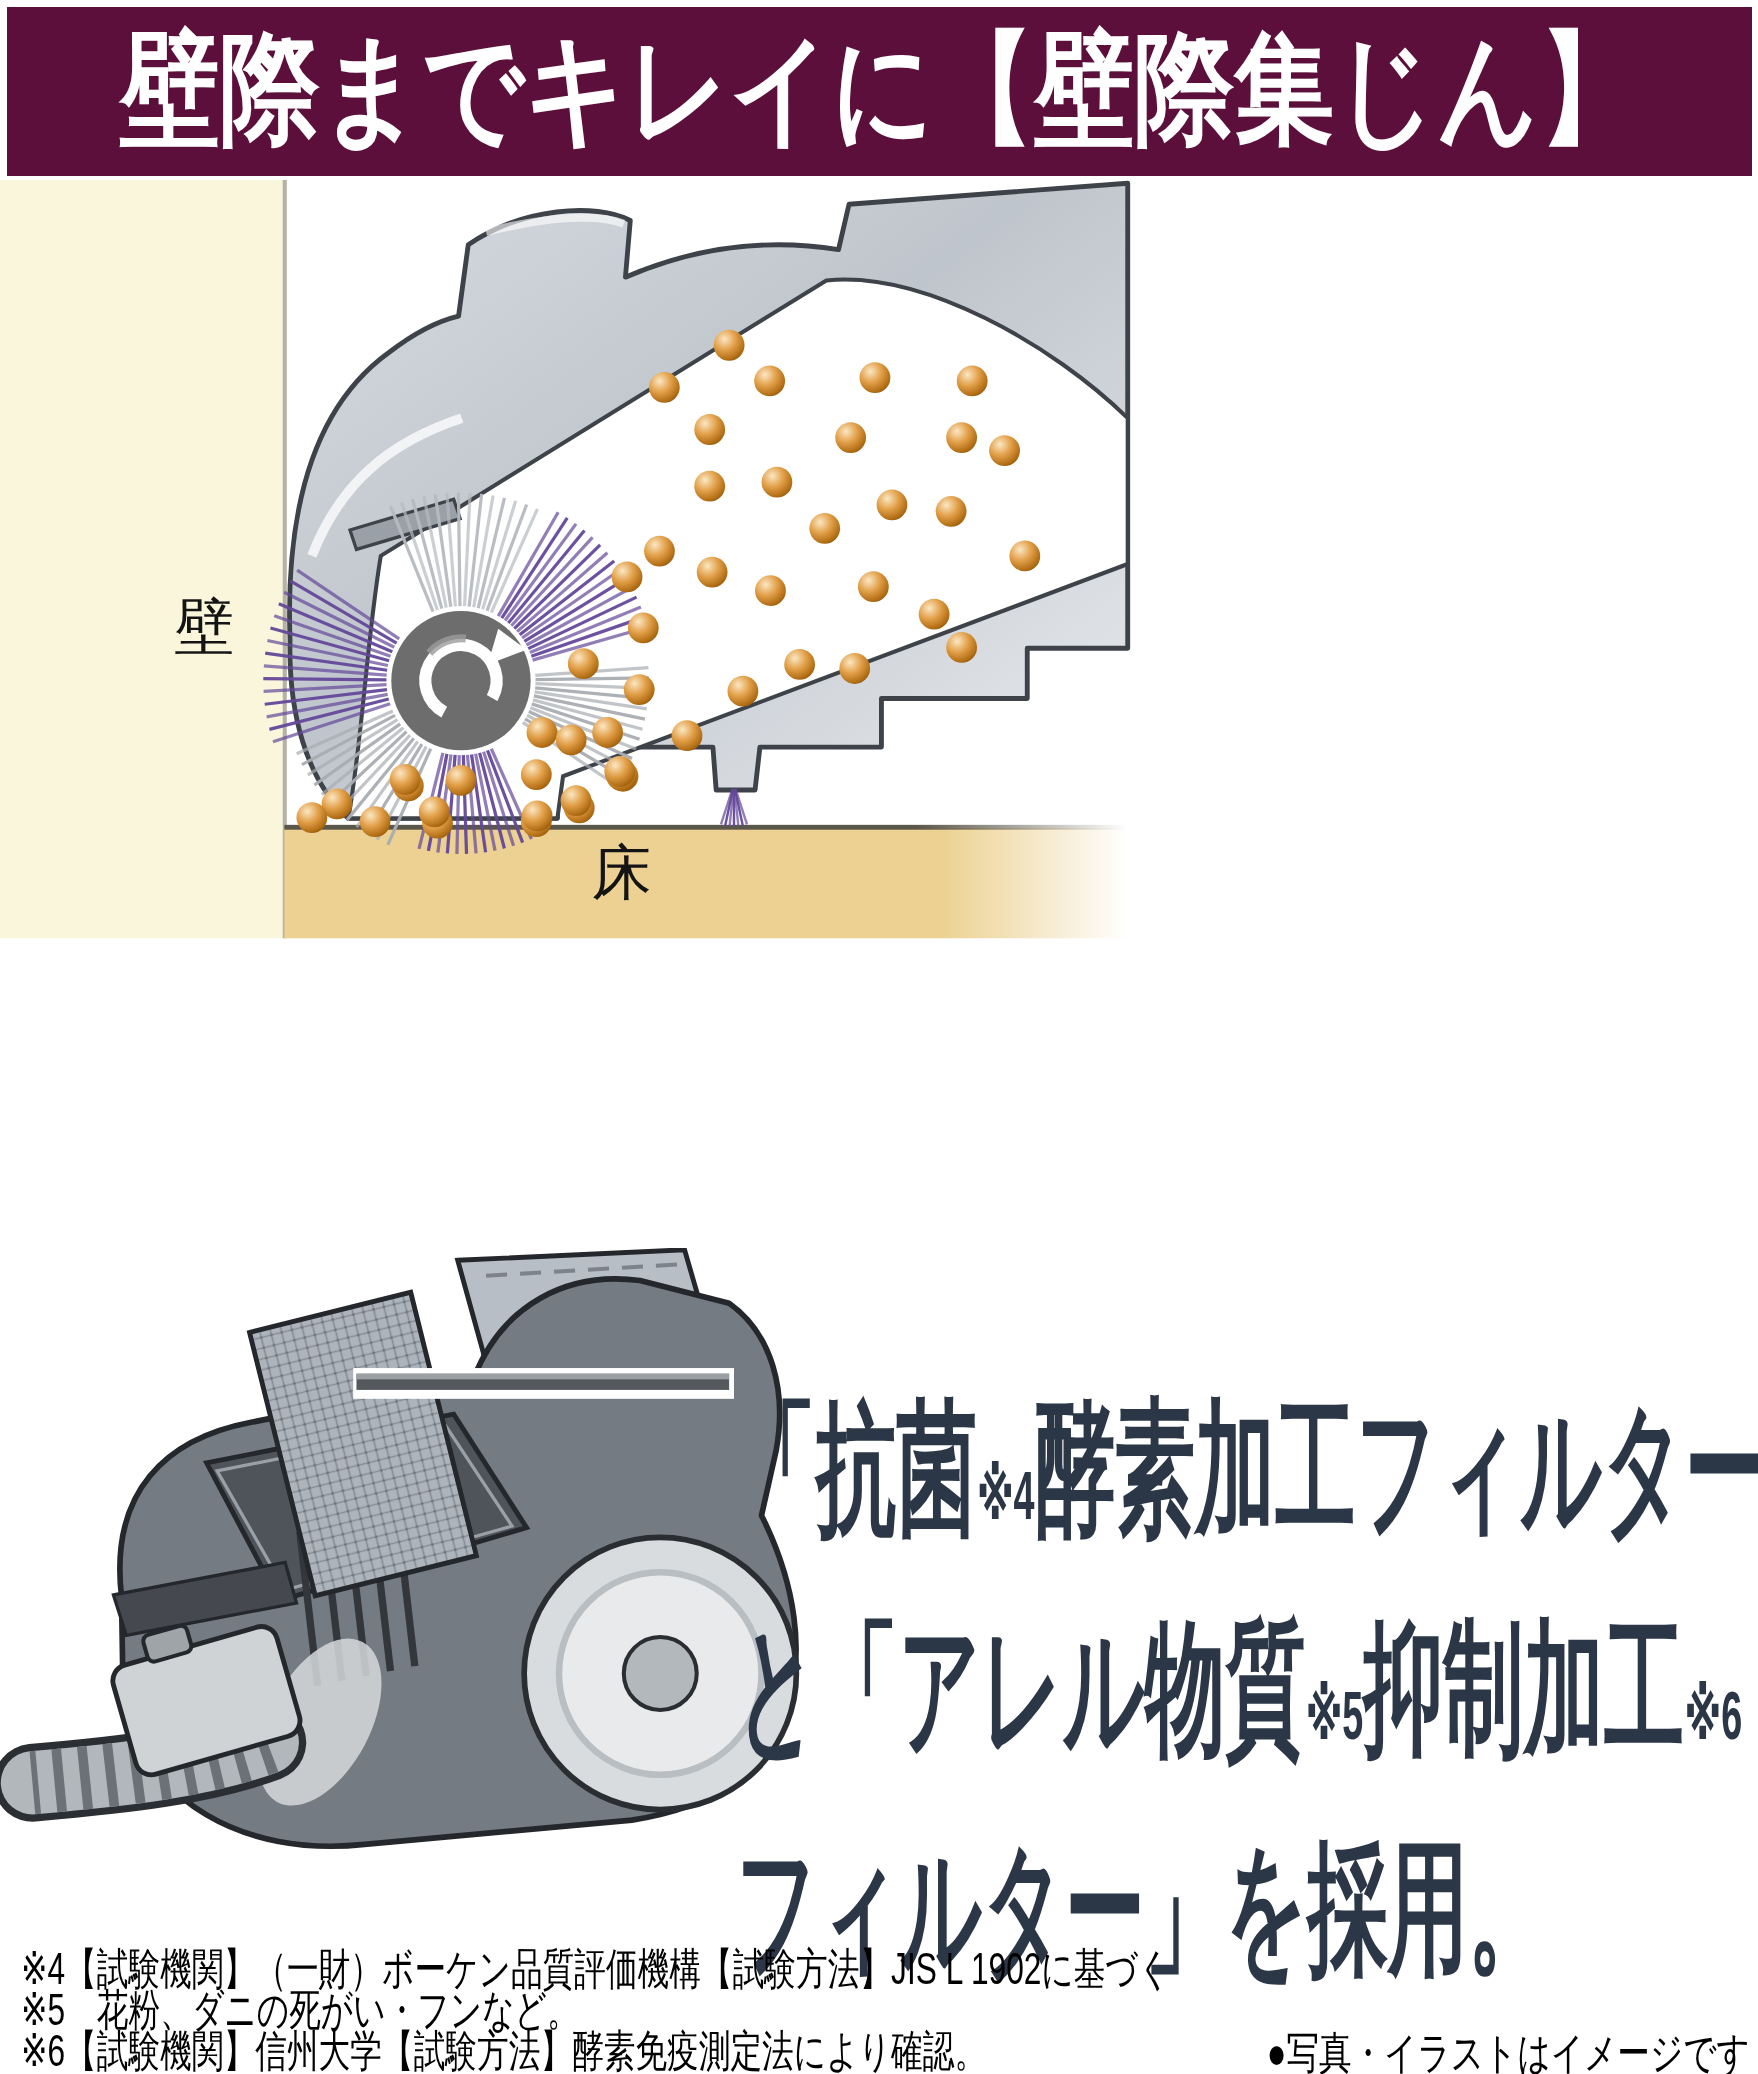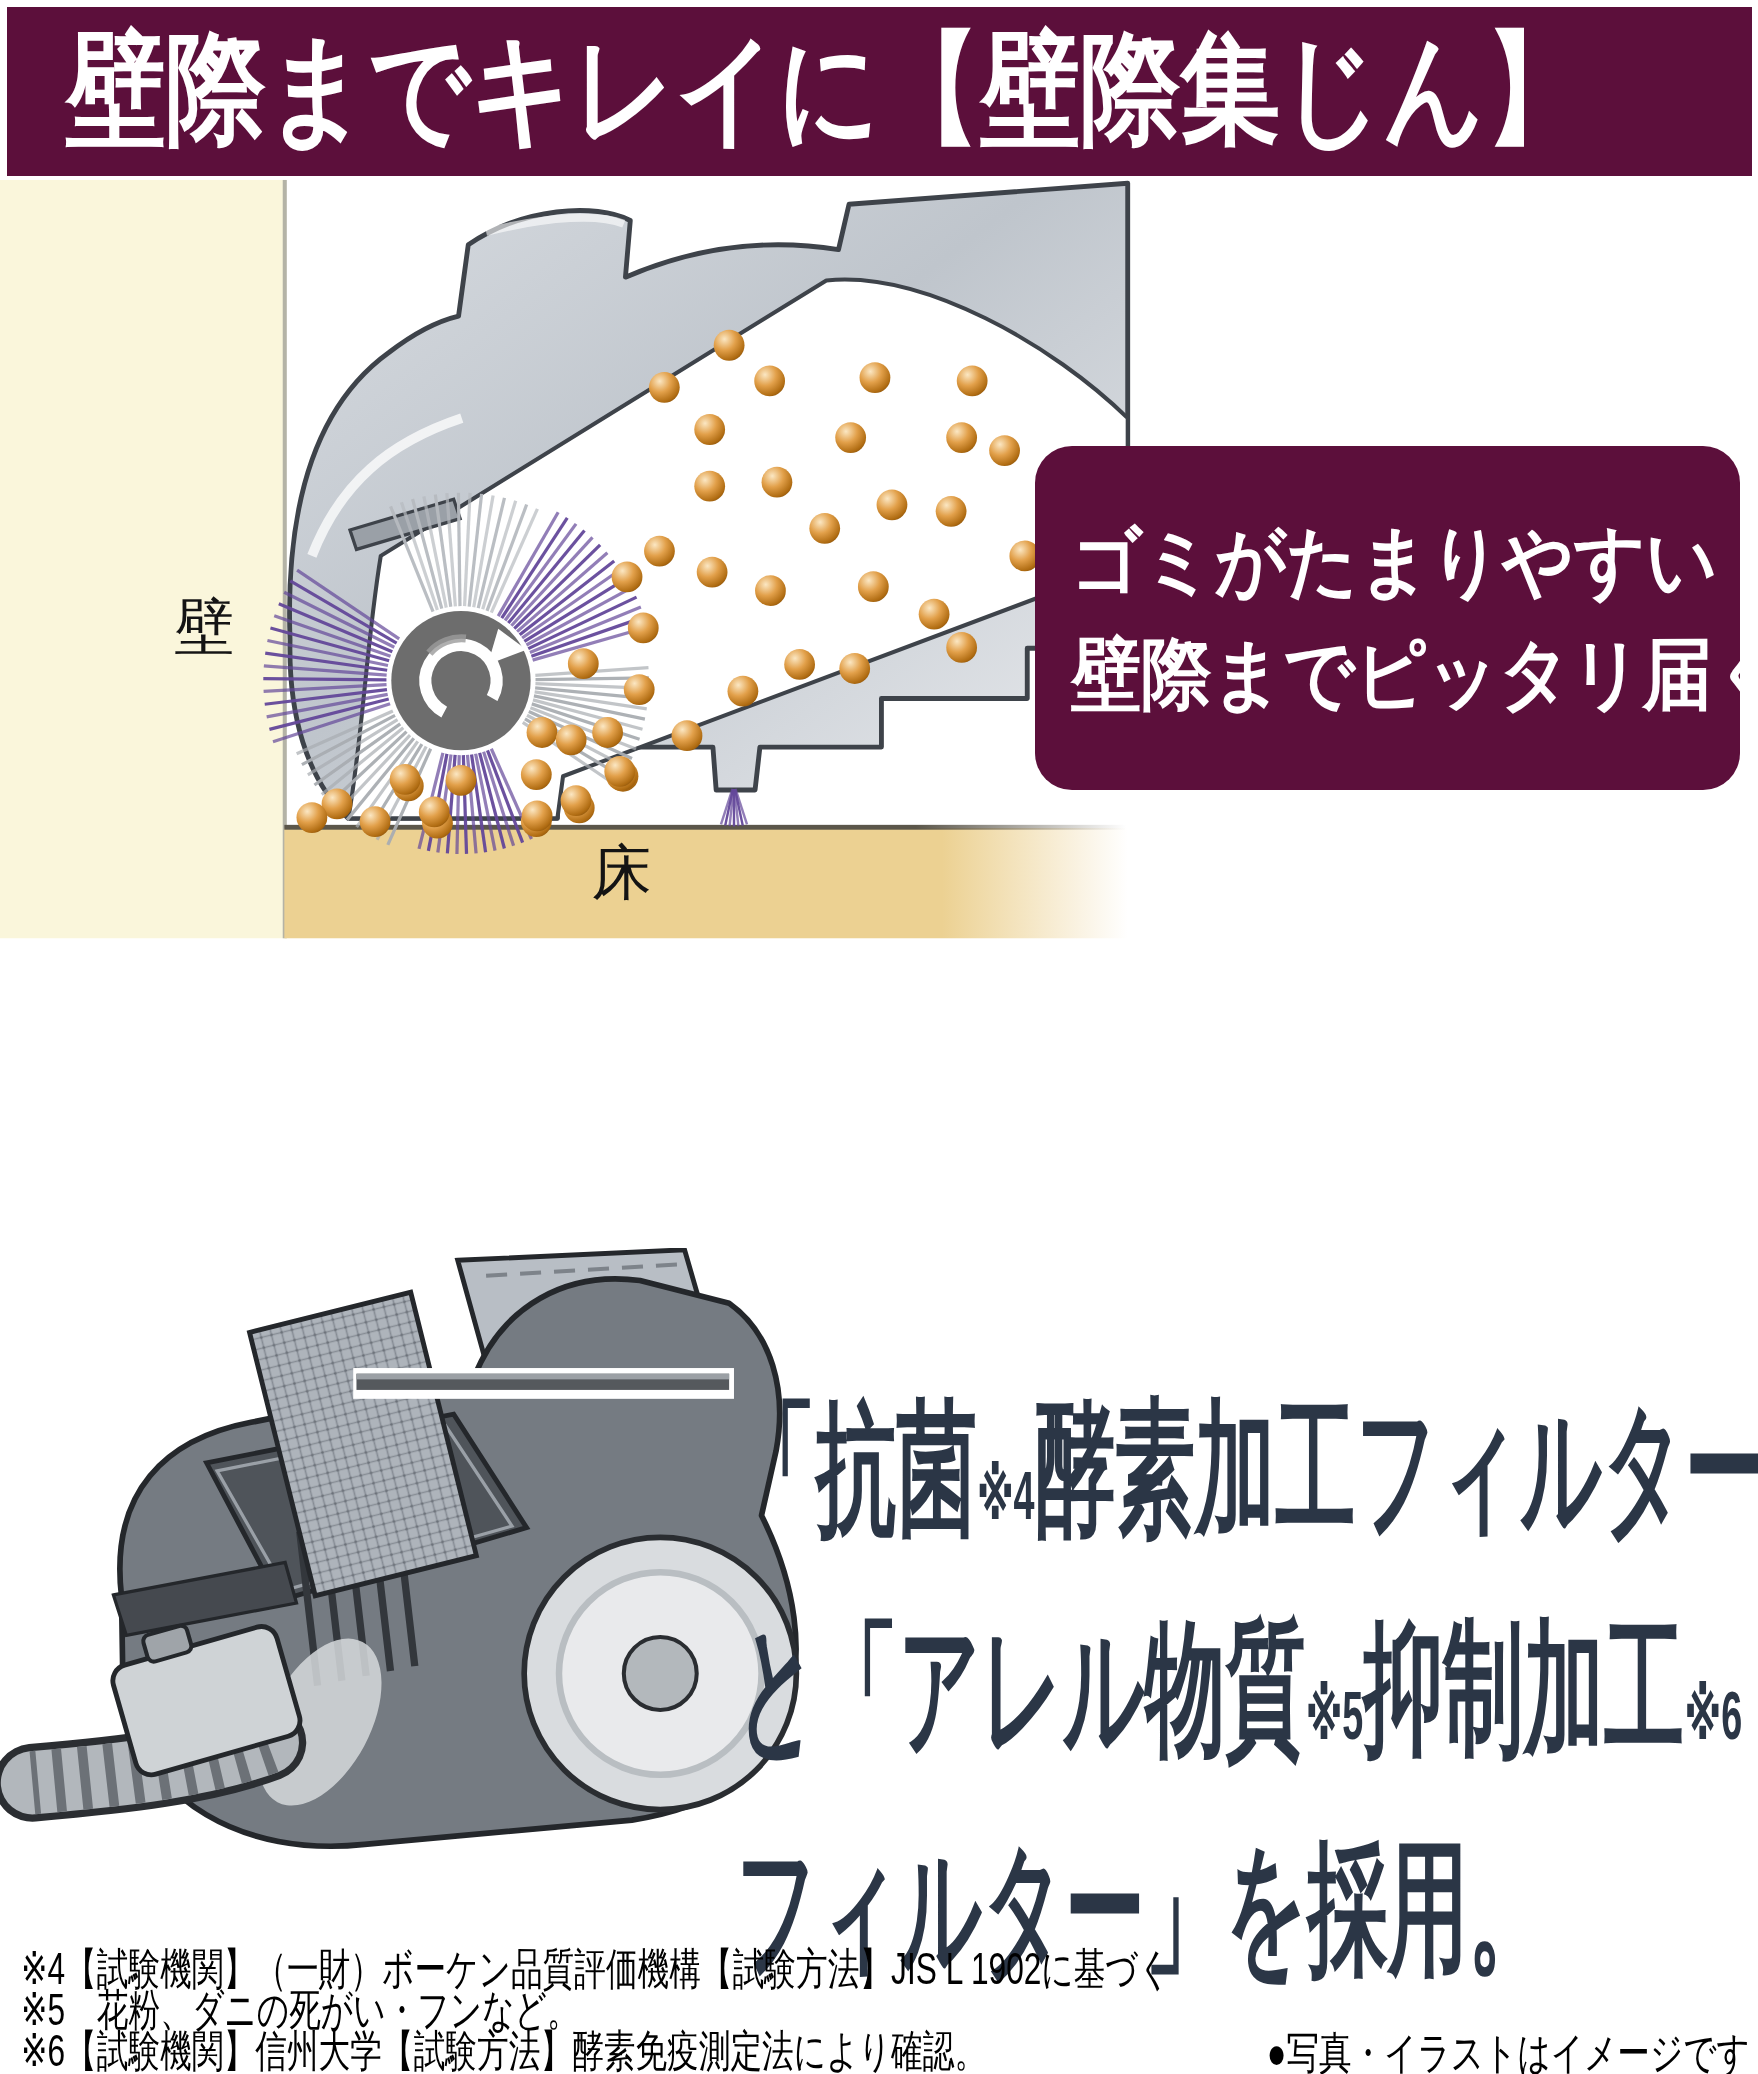--- a/index.html
+++ b/index.html
@@ -1,19 +1,19 @@
 <!DOCTYPE html>
 <html style="font-size:13px"><head>
 <meta charset="utf-8">
 <style>
   html,body{margin:0;padding:0;background:#fff;}
   .page{position:relative;width:1758px;height:2074px;background:#fff;overflow:hidden;
         font-family:"Liberation Sans","DejaVu Sans",sans-serif;}
   .banner{position:absolute;left:6.5px;right:6.5px;color:#fff;font-weight:bold;
-          display:flex;align-items:center;justify-content:flex-end;}
+          display:flex;align-items:center;justify-content:center;}
   #banner1{top:6.5px;height:169px;font-size:122px;}
   #banner2{top:975px;height:185px;font-size:133px;}
   .squeeze{display:inline-block;transform:scaleX(.82);white-space:nowrap;}
   .callout{position:absolute;left:1035px;top:446px;width:705px;height:344px;
            border-radius:37px;color:#fff;font-weight:bold;font-size:78px;line-height:113px;
            display:flex;flex-direction:column;justify-content:center;
            padding-left:36px;box-sizing:border-box;}
   .callout .cl{display:block;transform:scaleX(.9);transform-origin:left center;white-space:nowrap;}
   .illus{position:absolute;left:0;}
   #illus1{top:175px;width:1758px;height:765px;}
@@ -228,24 +228,20 @@
         <circle cx="765" cy="736" r="19" fill="url(#dotGrad)"></circle>
         <circle cx="500" cy="746" r="19" fill="url(#dotGrad)"></circle>
         <circle cx="1240" cy="340" r="19" fill="url(#dotGrad)"></circle>
         <circle cx="1265" cy="470" r="19" fill="url(#dotGrad)"></circle>
       </g>
 
     <text x="215" y="582" font-size="74" fill="#141414">壁</text>
     <text x="730" y="886" font-size="74" fill="#141414">床</text>
   </svg>
 
-  <div class="callout" style="background:#5c0f3b;">
-    <span class="cl">ゴミがたまりやすい</span>
-    <span class="cl">壁際までピッタリ届く</span>
-  </div>
 
 
   <svg class="illus" id="illus2" viewBox="0 0 2170 860">
     <defs>
       <pattern id="filtpat" width="13" height="13" patternUnits="userSpaceOnUse">
         <rect width="13" height="13" fill="#aeb4bb"></rect>
         <path d="M0 6.5 H13 M6.5 0 V13" stroke="#878d95" stroke-width="2"></path>
         <circle cx="6.5" cy="6.5" r="1.6" fill="#6a7078"></circle>
       </pattern>
     </defs>

